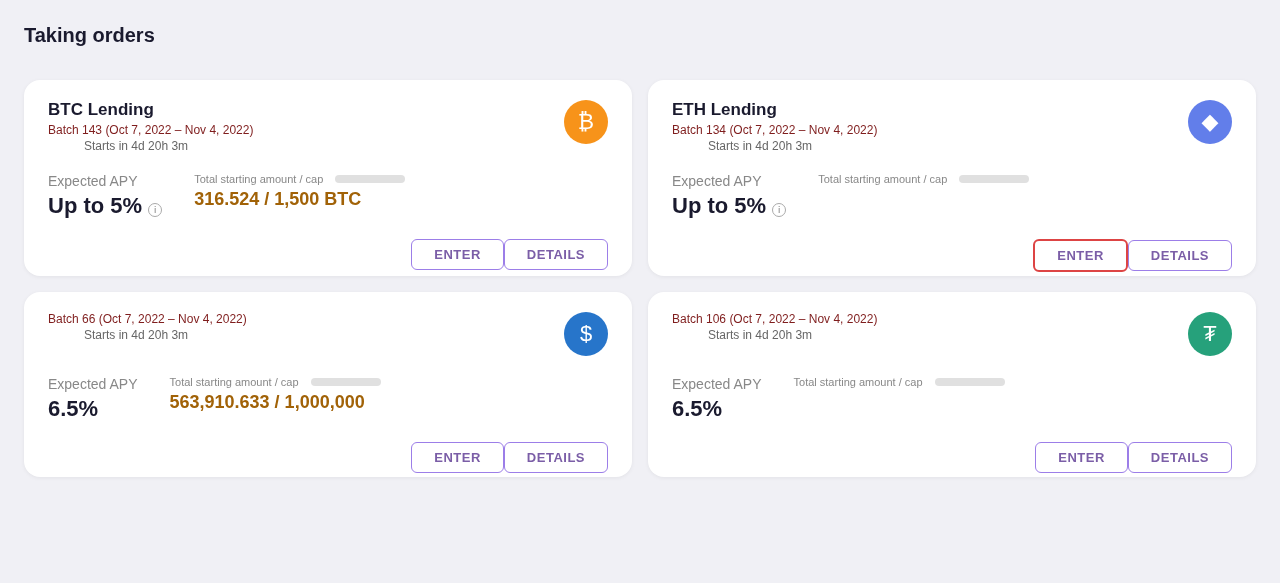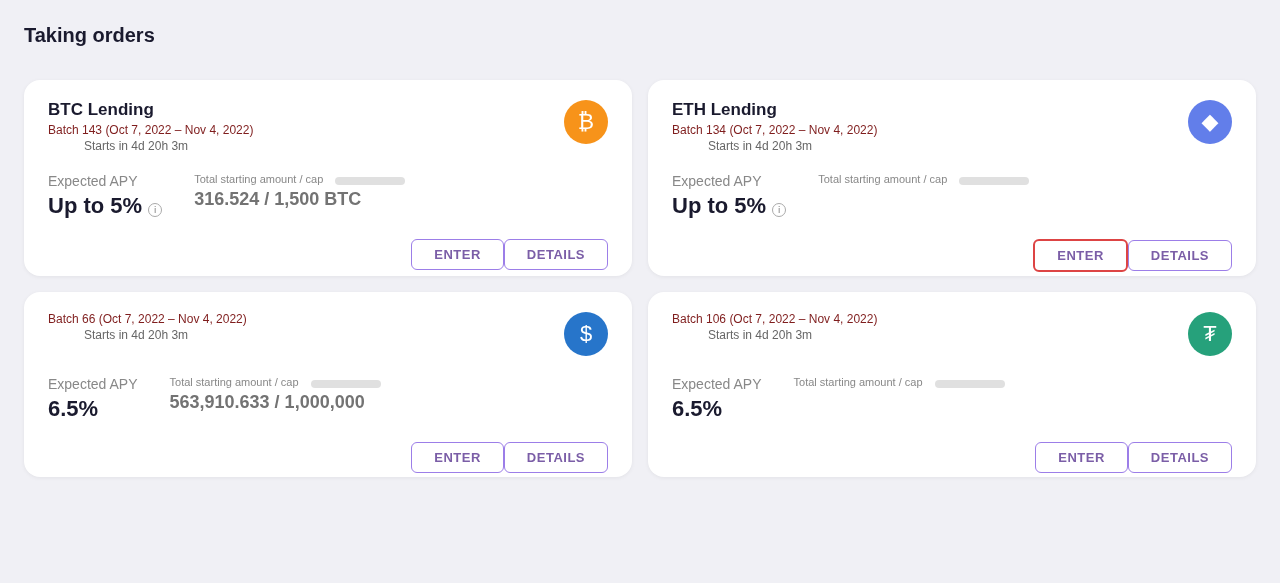--- a/index.html
+++ b/index.html
@@ -95,21 +95,21 @@
       border: 1px solid #aaa;
       font-size: 9px;
       color: #aaa;
       cursor: pointer;
     }
 
     
     .cap-stat-block {}
     .cap-label-row {
       display: flex;
-      align-items: flex-end;
+      align-items: center;
       gap: 12px;
       margin-bottom: 4px;
     }
     .cap-label {
       font-size: 11px;
       color: #888;
     }
     .progress-bar {
       width: 70px;
       height: 8px;
@@ -120,21 +120,21 @@
       vertical-align: middle;
     }
     .progress-fill {
       height: 100%;
       background: #7b5ea7;
       border-radius: 4px;
     }
     .cap-value {
       font-size: 18px;
       font-weight: 700;
-      color: #737373;
+      color: #a16207;
     }
 
     .card-actions {
       display: flex;
       justify-content: flex-end;
       align-items: center;
     }
     .btn-enter {
       padding: 7px 22px;
       border-radius: 6px;

